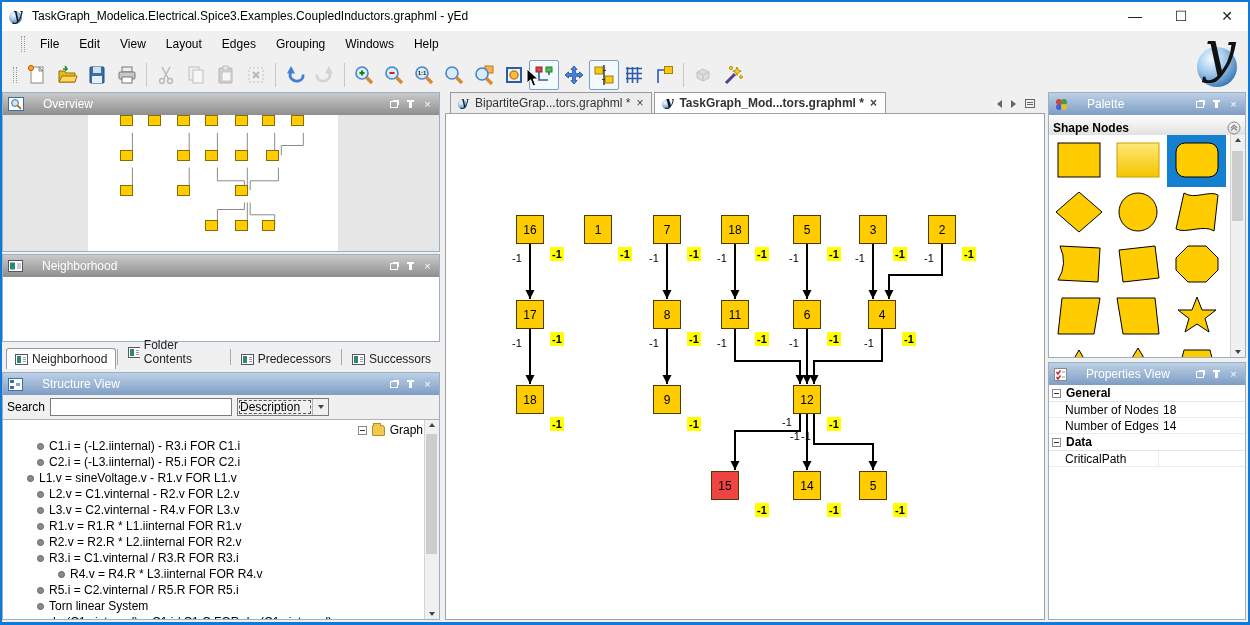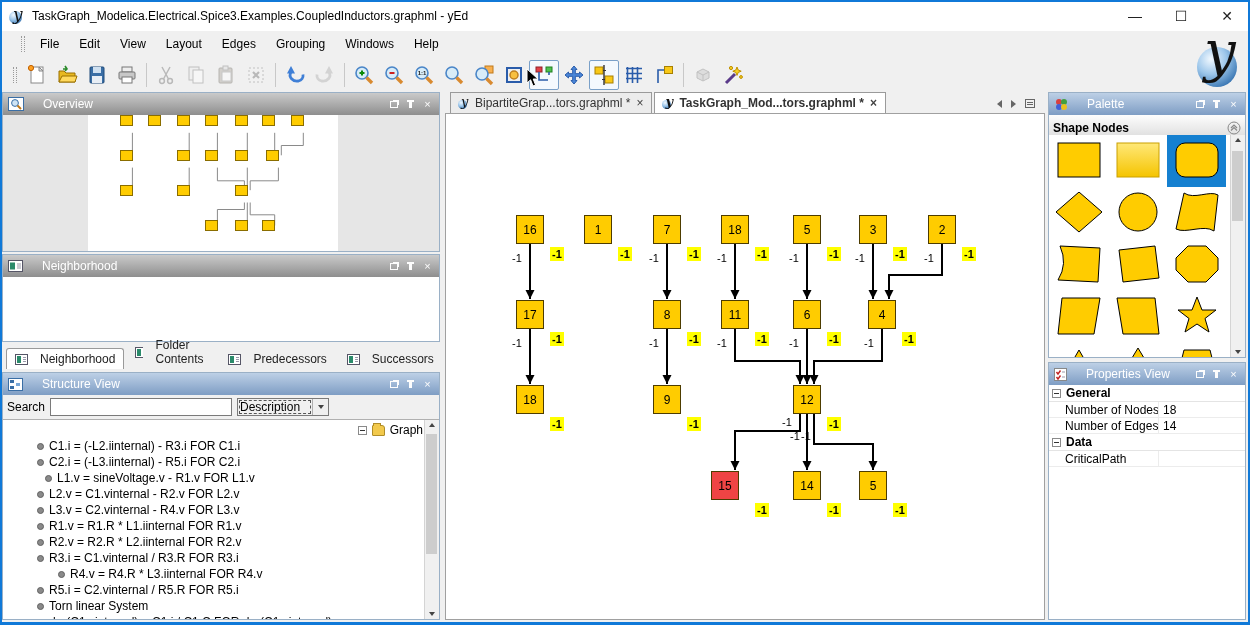--- a/index.html
+++ b/index.html
@@ -43,21 +43,21 @@
   .pin-glyph::after { content:""; position:absolute; left:-2px; top:0; width:7px; height:2px; background:#fdfdfd; }
 
   
   #overview-content { position:relative; height:136px; background:#e6e6e6; }
   #minimap { position:absolute; left:85px; top:0; width:250px; height:136px; background:#fff; }
   .mini-node { position:absolute; width:13px; height:11px; background:#FFCC00; border:1px solid #8a6d00; }
 
   
   #nb-content { height:64px; background:#fff; }
   #nb-tabs { position:absolute; left:2px; top:254px; width:438px; height:26px; display:flex; align-items:flex-end; padding-left:4px; background:#f0f0f0; }
-  .subtab { display:flex; align-items:center; gap:12px; padding:3px 8px; border:1px solid transparent; border-bottom:none; color:#222; }
+  .subtab { display:flex; align-items:center; gap:4px; padding:3px 8px; border:1px solid transparent; border-bottom:none; color:#222; }
   .subtab.active { background:#fff; border-color:#9a9a9a; border-radius:3px 3px 0 0; }
   .subtab-sep { width:1px; height:16px; background:#aaa; margin:0 1px 4px 1px; }
 
   
   #sv-search-row { height:24px; background:#f0f0f0; display:flex; align-items:center; gap:5px; padding:0 4px; }
   #sv-search-input { width:182px; height:18px; border:1px solid #7a7a7a; background:#fff; font:inherit; padding:0 3px; }
   #sv-filter { width:92px; height:18px; border:1px solid #7a7a7a; background:#f0f0f0; display:flex; align-items:center; }
   #sv-filter-label { flex:1; padding:1px 2px; outline:1px dashed #555; outline-offset:-2px; }
   #sv-filter-btn { width:16px; height:100%; display:flex; align-items:center; justify-content:center; border-left:1px solid #b0b0b0; }
   .tri-down { width:0; height:0; border-left:3.5px solid transparent; border-right:3.5px solid transparent; border-top:4px solid #444; }
@@ -456,21 +456,21 @@
           <span>Graph</span>
         </div>
         <div class="trow" style="padding-left: 34px;">
           <span class="bullet"></span>
           <span>C1.i = (-L2.iinternal) - R3.i FOR C1.i</span>
         </div>
         <div class="trow" style="padding-left: 34px;">
           <span class="bullet"></span>
           <span>C2.i = (-L3.iinternal) - R5.i FOR C2.i</span>
         </div>
-        <div class="trow" style="padding-left: 42px;">
+        <div class="trow" style="padding-left: 24px;">
           <span class="bullet"></span>
           <span>L1.v = sineVoltage.v - R1.v FOR L1.v</span>
         </div>
         <div class="trow" style="padding-left: 34px;">
           <span class="bullet"></span>
           <span>L2.v = C1.vinternal - R2.v FOR L2.v</span>
         </div>
         <div class="trow" style="padding-left: 34px;">
           <span class="bullet"></span>
           <span>L3.v = C2.vinternal - R4.v FOR L3.v</span>

